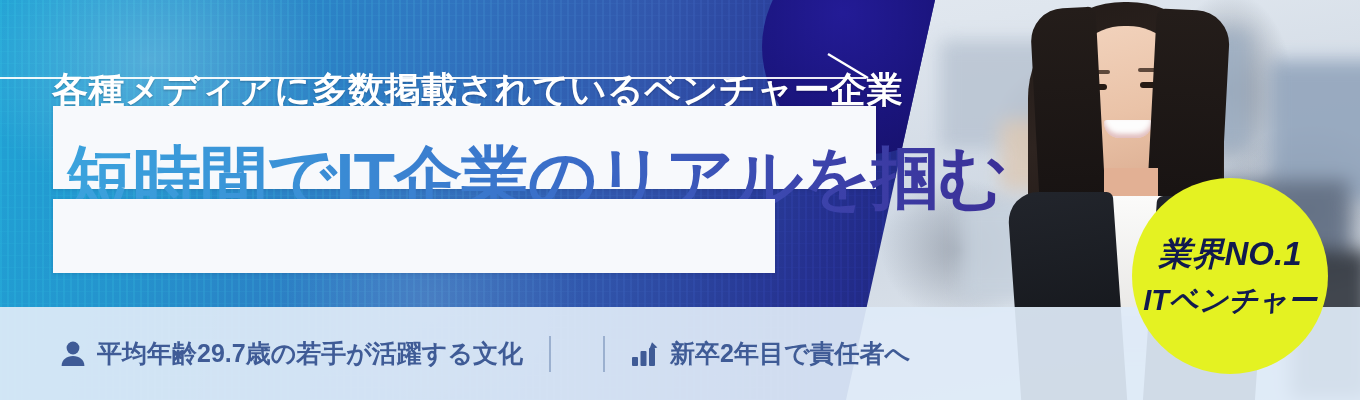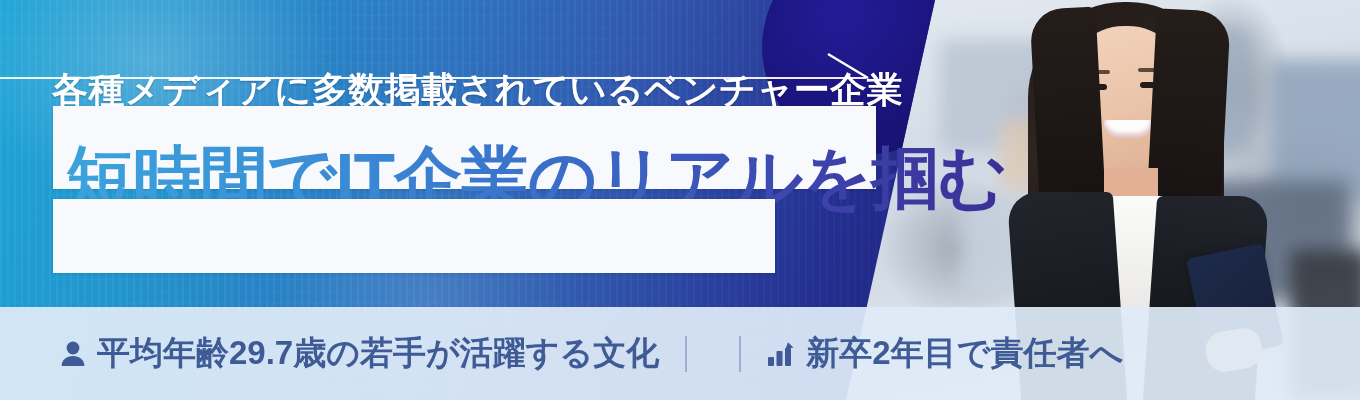--- a/index.html
+++ b/index.html
@@ -174,21 +174,21 @@
     position:absolute;left:0;top:307px;width:1360px;height:93px;
     background:rgba(223,235,247,.93);
   }
   .facts{
     position:absolute;left:60px;top:307px;height:93px;
     display:flex;align-items:center;gap:0;
     color:#3f5b96;
   }
   .fact{
     display:flex;align-items:center;gap:11px;
-    font-size:33px;font-weight:700;color:#3f5b96;white-space:nowrap;
+    font-size:25px;font-weight:700;color:#3f5b96;white-space:nowrap;
   }
   .divider{
     width:2px;height:36px;background:#9bb0cf;
     margin:0 26px;
   }
   .ic{display:inline-flex;align-items:center;justify-content:center;}
 
   
   .badge{
     position:absolute;left:1132px;top:178px;width:196px;height:196px;
@@ -283,14 +283,18 @@
           <rect x="9.5" y="10" width="6" height="15" rx="1" fill="#3f5b96"></rect>
           <rect x="18" y="7" width="6" height="18" rx="1" fill="#3f5b96"></rect>
           <path d="M18.2 8.4 21 1.2 26.4 6.6z" fill="#3f5b96"></path>
         </svg>
       </span>
       <span>新卒2年目で責任者へ</span>
     </div>
 
   </div>
 
+  <div class="badge">
+    <div class="badge-line badge-l1">業界NO.1</div>
+    <div class="badge-line badge-l2">ITベンチャー</div>
+  </div>
 
 </div>
 
 </body></html>

